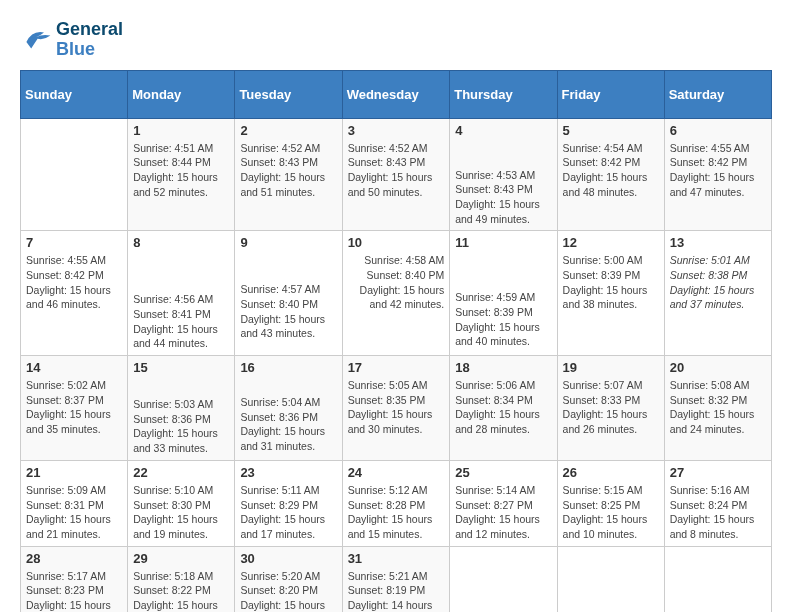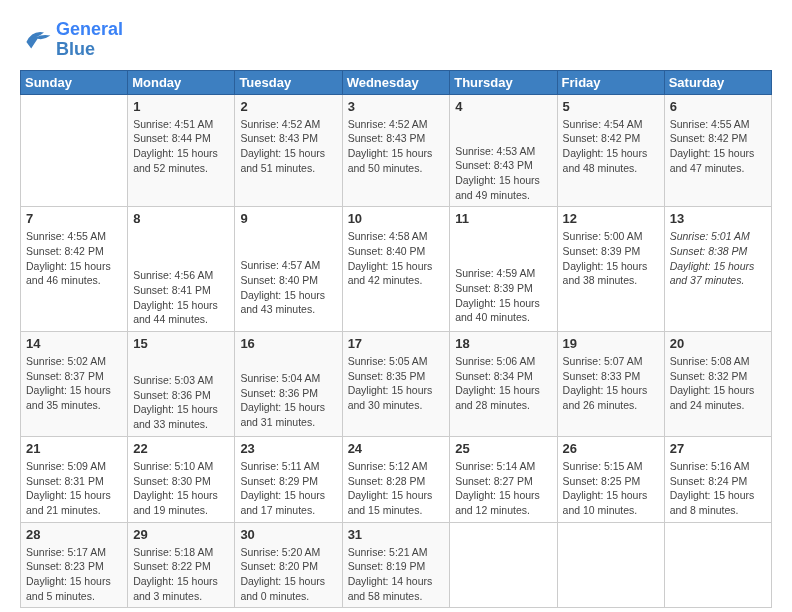--- a/index.html
+++ b/index.html
@@ -21,21 +21,21 @@
       align-items: center;
       gap: 4px;
     }
     .logo-text {
       font-size: 18px;
       font-weight: bold;
       color: #333;
       line-height: 1.1;
     }
     .logo-text span {
-      color: #3b82f6;
+      color: #0c4a6e;
     }
     .logo-bird {
       width: 32px;
       height: 28px;
     }
     .title-block {
       text-align: right;
     }
     .month-year {
       font-size: 36px;
@@ -48,21 +48,21 @@
       color: #555;
     }
     table {
       width: 100%;
       border-collapse: collapse;
       font-size: 11px;
     }
     thead tr th {
       background-color: #3d7fc1;
       color: #fff;
-      padding: 4px 4px;
+      padding: 16px 4px;
       text-align: left;
       font-size: 13px;
       font-weight: bold;
       border: 1px solid #2a5f9a;
     }
     tbody tr td {
       border: 1px solid #ccc;
       vertical-align: top;
       padding: 4px 5px;
       height: 80px;
@@ -183,21 +183,21 @@
         </td>
         <td>
           <div class="day-num">9</div>
           <div class="day-info" style="white-space: pre-line; margin-top: 32px;">Sunrise: 4:57 AM
 Sunset: 8:40 PM
 Daylight: 15 hours
 and 43 minutes.</div>
         </td>
         <td>
           <div class="day-num">10</div>
-          <div class="day-info" style="white-space: pre-line;">Sunrise: 4:58 AM
+          <div class="day-info" style="white-space: pre-line; text-align: right;">Sunrise: 4:58 AM
 Sunset: 8:40 PM
 Daylight: 15 hours
 and 42 minutes.</div>
         </td>
         <td>
           <div class="day-num">11</div>
           <div class="day-info" style="white-space: pre-line; margin-top: 40px;">Sunrise: 4:59 AM
 Sunset: 8:39 PM
 Daylight: 15 hours
 and 40 minutes.</div>

